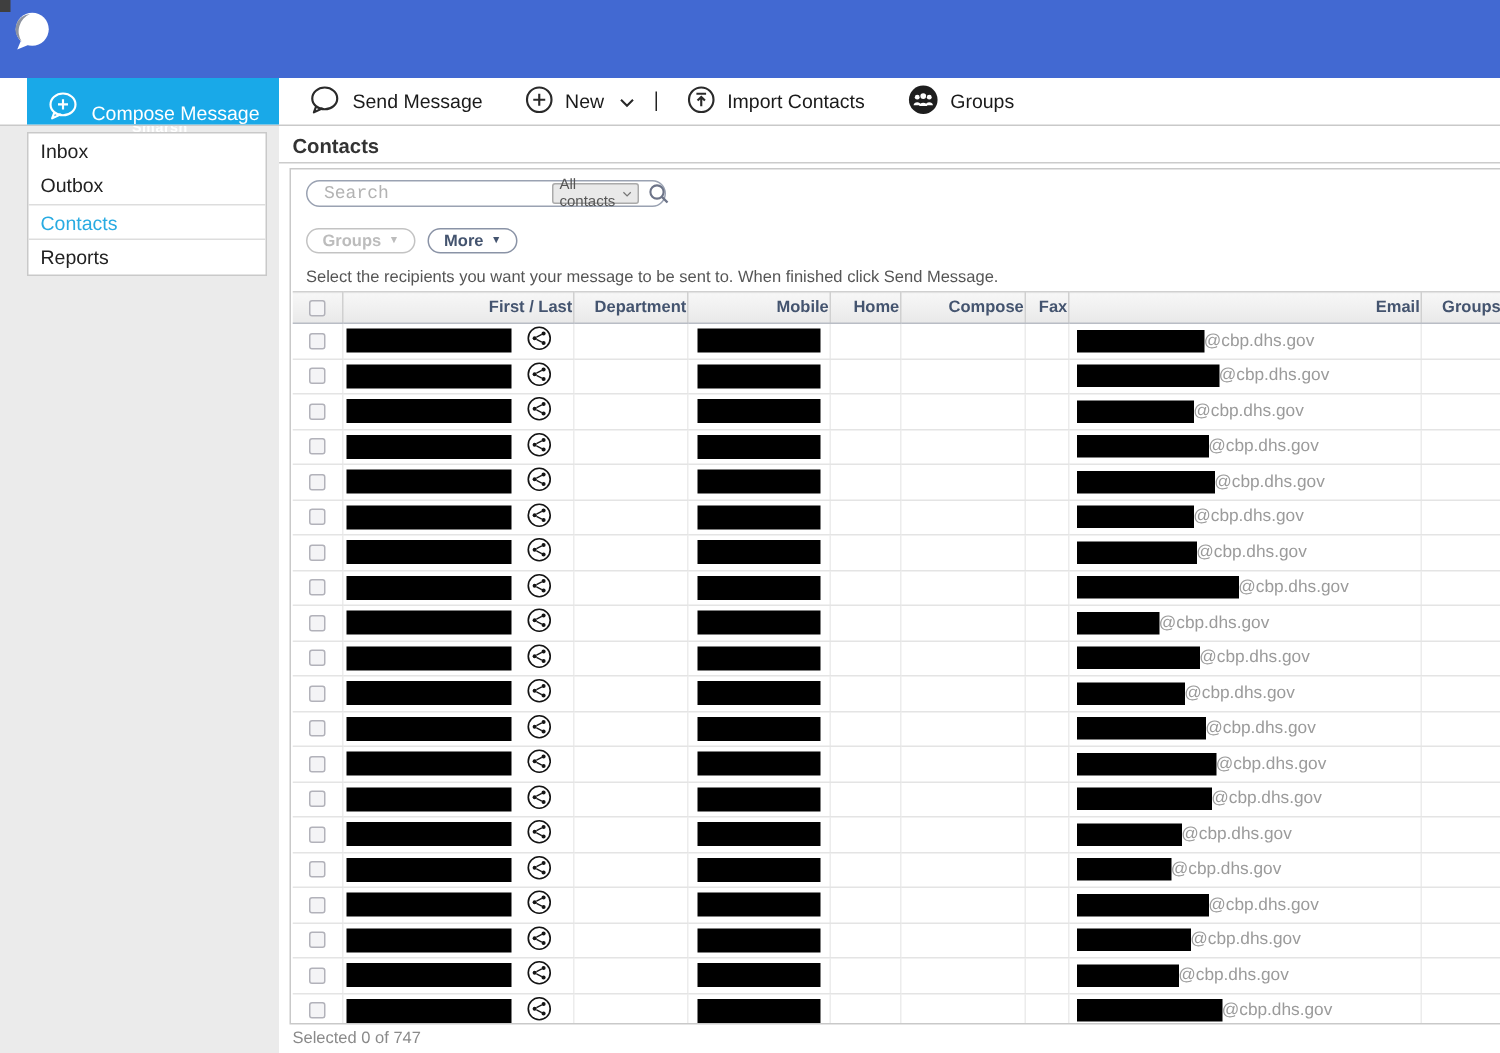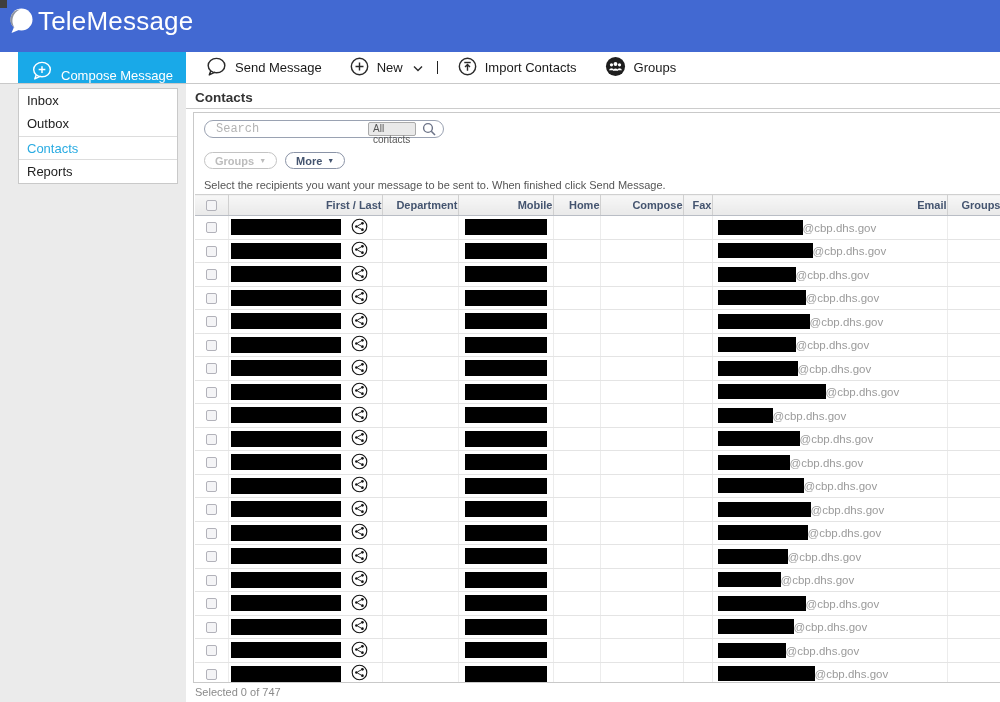--- a/index.html
+++ b/index.html
@@ -35,21 +35,21 @@
   .main { position:absolute; left:186px; top:84px; width:814px; height:618px; background:#fff; }
   .main-title { position:absolute; left:9px; top:6px; font-size:13.5px; font-weight:bold; color:#333; }
   .title-rule { position:absolute; left:0; top:24px; width:100%; border-bottom:1px solid #ccc; }
 
   .panel { position:absolute; left:7px; top:28px; right:-6px; bottom:19px; border:1px solid #c9c9c9; background:#fff; overflow:hidden; }
 
   
   .search-pill { position:absolute; left:10px; top:7px; width:240px; height:18px; border:1px solid #9aa2b2; border-radius:10px; display:flex; align-items:center; background:#fff; }
   .search-input { border:none; outline:none; flex:1; font-size:12px; color:#4d7c0f; padding-left:11px; height:28px; font-family:Liberation Mono, monospace; background:transparent; }
   .search-input::placeholder { color:#b3b3b3; }
-  .filter-box { height:14px; background:#e9e9e9; border:1px solid #aaa; border-radius:2px; font-size:10px; color:#555; display:flex; align-items:center; padding:0 4px; gap:3px; margin-right:6px; cursor:pointer;flex-direction:column; }
+  .filter-box { height:14px; background:#e9e9e9; border:1px solid #aaa; border-radius:2px; font-size:10px; color:#555; display:flex; align-items:center; padding:0 4px; gap:3px; margin-right:6px; cursor:pointer; }
   .mag-btn { margin-right:7px; cursor:pointer; display:flex; align-items:center; }
 
   
   .btn-row { position:absolute; left:10px; top:39px; display:flex; gap:8px; }
   .pill-btn { height:17px; border-radius:9px; font-size:11px; font-weight:bold; display:flex; align-items:center; gap:5px; padding:0 10px; background:#fff; cursor:pointer; }
   .pill-btn .caret { font-size:7px; }
   .pill-btn.disabled { border:1px solid #c3c3c3; color:#bcbcbc; }
   .pill-btn.dark { border:1px solid #8a93a6; color:#44546f; }
 
   .instruction { position:absolute; left:10px; top:66px; font-size:11px; color:#555; }
@@ -80,21 +80,20 @@
 
 <div class="app-header">
   <div class="logo-wrap">
     <span style="margin-right:3px;">
       <svg width="27" height="27" viewBox="0 0 27 27">
         <circle cx="13.5" cy="12.5" r="11" fill="#fff"></circle>
         <path d="M6 20 L3.5 26 L12 22.5 Z" fill="#fff"></path>
         <path d="M12 2.4 a10.2 10.2 0 0 0 -5.5 18.4 a12.5 12.5 0 0 1 5.5 -18.4" fill="#8d93a0"></path>
       </svg>
     </span>
-    <span class="logo-text">TeleMessage</span>
     <span class="logo-sub">
       <span>A</span>
       <b>Smarsh</b>
       <span>Company</span>
     </span>
   </div>
 </div>
 
 <div class="toolbar">
   <div class="toolbar-spacer"></div>

